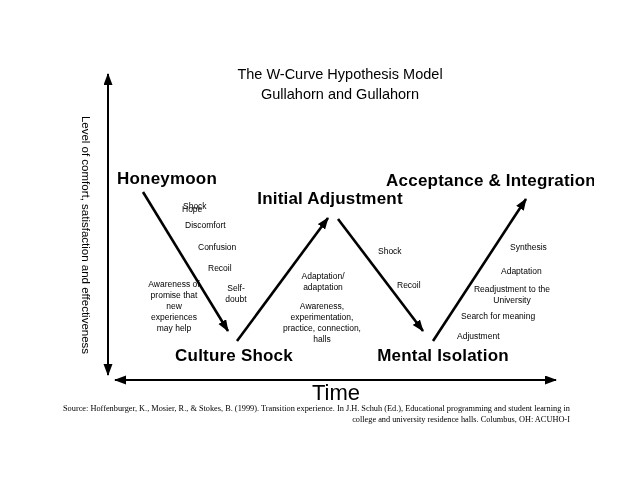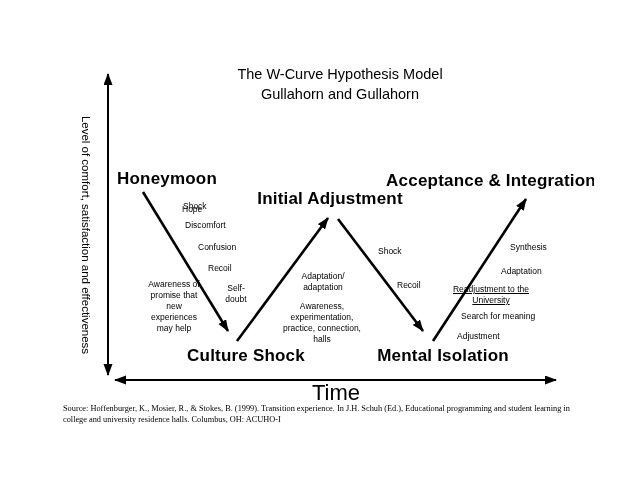--- a/index.html
+++ b/index.html
@@ -46,43 +46,43 @@
 
   <div class="lbl title c" style="left:340px;top:64px;">
     <div>The W-Curve Hypothesis Model</div>
     <div>Gullahorn and Gullahorn</div>
   </div>
 
   <div class="lbl yaxis-lbl" style="left:86px;top:235px;">Level of comfort, satisfaction and effectiveness</div>
   <div class="lbl time c" style="left:336px;top:380px;">Time</div>
 
   <div class="lbl stage-lbl" style="left:117px;top:169px;">Honeymoon</div>
-  <div class="lbl stage-lbl c" style="left:246px;top:346px;">Culture Shock</div>
+  <div class="lbl stage-lbl c" style="left:234px;top:346px;">Culture Shock</div>
   <div class="lbl stage-lbl c" style="left:330px;top:189px;">Initial Adjustment</div>
   <div class="lbl stage-lbl c" style="left:491px;top:171px;">Acceptance &amp; Integration</div>
   <div class="lbl stage-lbl c" style="left:443px;top:346px;">Mental Isolation</div>
 
   <div class="lbl ann nowrap" style="left:140px;top:204px;margin-left:42px;">Hope</div>
   <div class="lbl ann nowrap" style="left:183px;top:201px;">Shock</div>
   <div class="lbl ann nowrap" style="left:185px;top:220px;">Discomfort</div>
   <div class="lbl ann nowrap" style="left:198px;top:242px;">Confusion</div>
   <div class="lbl ann nowrap" style="left:208px;top:263px;">Recoil</div>
   <div class="lbl ann c" style="left:162px;top:279px;width:54px;margin-left:12px;">Awareness of promise that new experiences may help</div>
   <div class="lbl ann c" style="left:236px;top:283px;width:26px;">Self-doubt</div>
 
   <div class="lbl ann c" style="left:323px;top:271px;width:50px;">Adaptation/ adaptation</div>
   <div class="lbl ann c" style="left:322px;top:301px;width:88px;">Awareness, experimentation, practice, connection, halls</div>
 
   <div class="lbl ann nowrap" style="left:378px;top:246px;">Shock</div>
   <div class="lbl ann nowrap" style="left:397px;top:280px;">Recoil</div>
 
   <div class="lbl ann nowrap" style="left:510px;top:242px;">Synthesis</div>
   <div class="lbl ann nowrap" style="left:501px;top:266px;">Adaptation</div>
-  <div class="lbl ann c" style="left:491px;top:284px;width:84px;text-decoration:underline;">Readjustment to the University</div>
+  <div class="lbl ann c" style="left:512px;top:284px;width:84px;">Readjustment to the University</div>
   <div class="lbl ann nowrap" style="left:461px;top:311px;">Search for meaning</div>
   <div class="lbl ann nowrap" style="left:457px;top:331px;">Adjustment</div>
 
-  <div class="lbl source" style="left:63px;top:403px;">
+  <div class="lbl source" style="left:63px;top:403px;text-align:right;">
     <div>Source: Hoffenburger, K., Mosier, R., &amp; Stokes, B. (1999). Transition experience. In J.H. Schuh (Ed.), Educational programming and student learning in</div>
     <div>college and university residence halls. Columbus, OH: ACUHO-I</div>
   </div>
 
 </div>
 
 </body></html>

